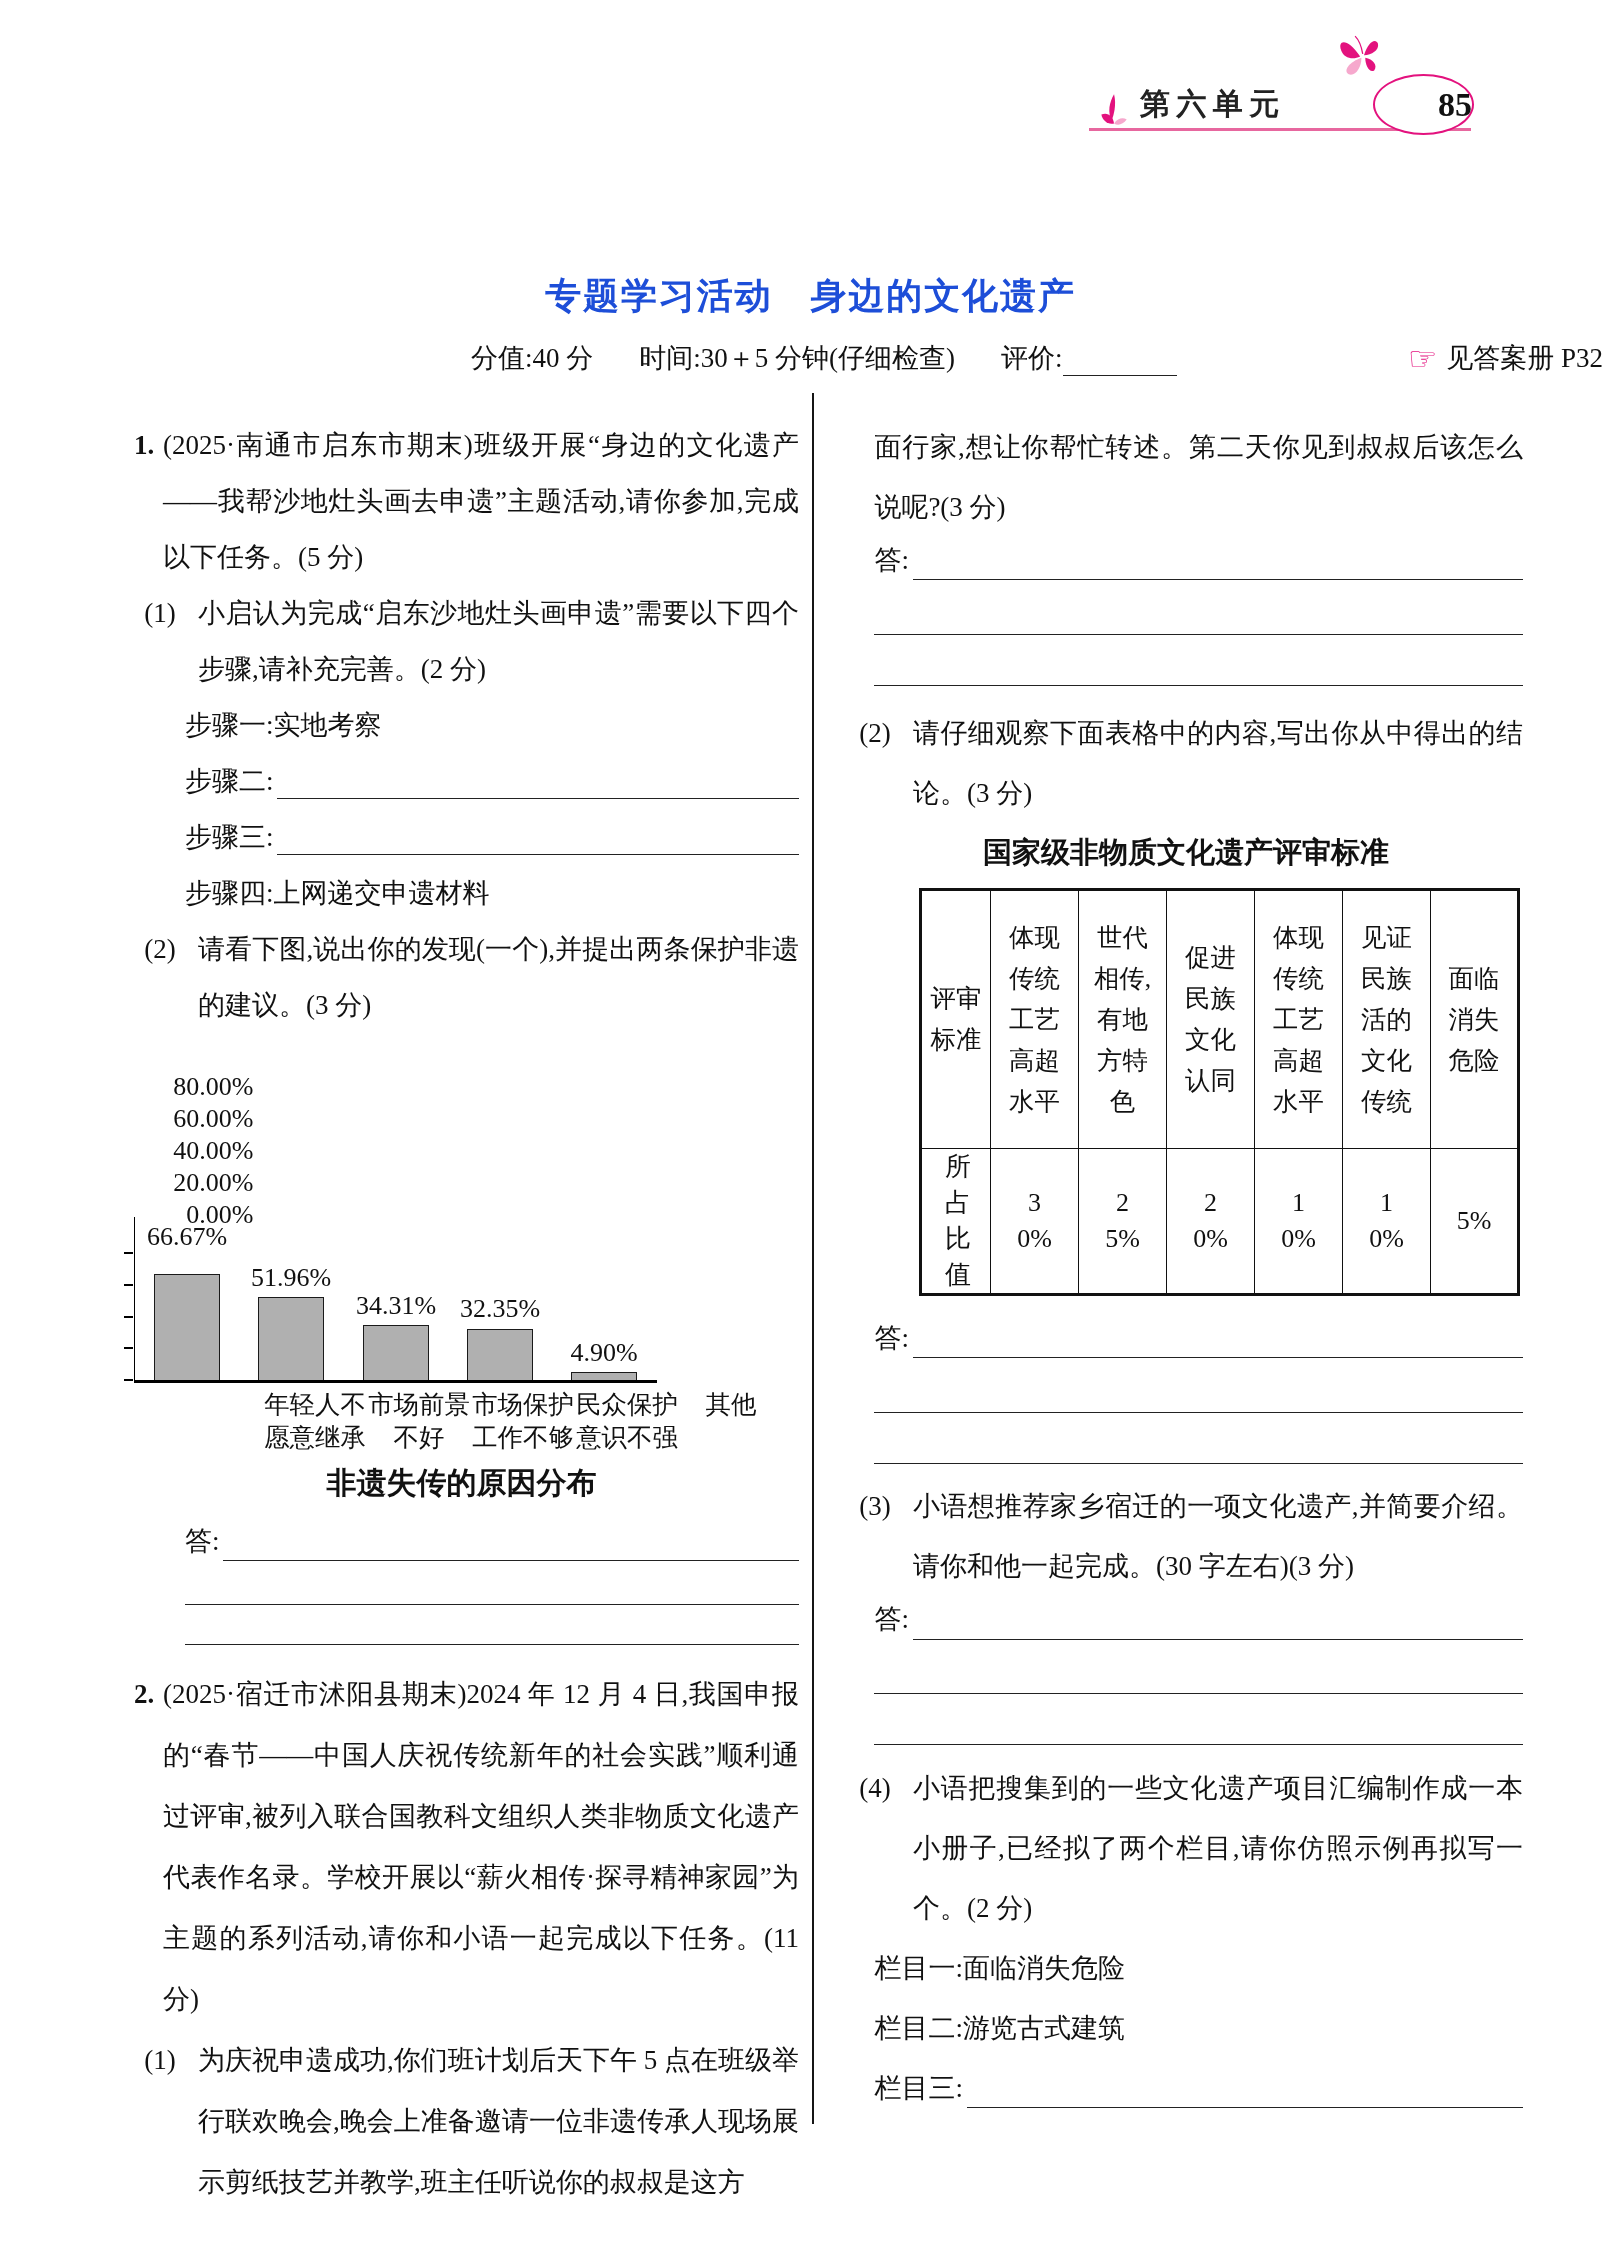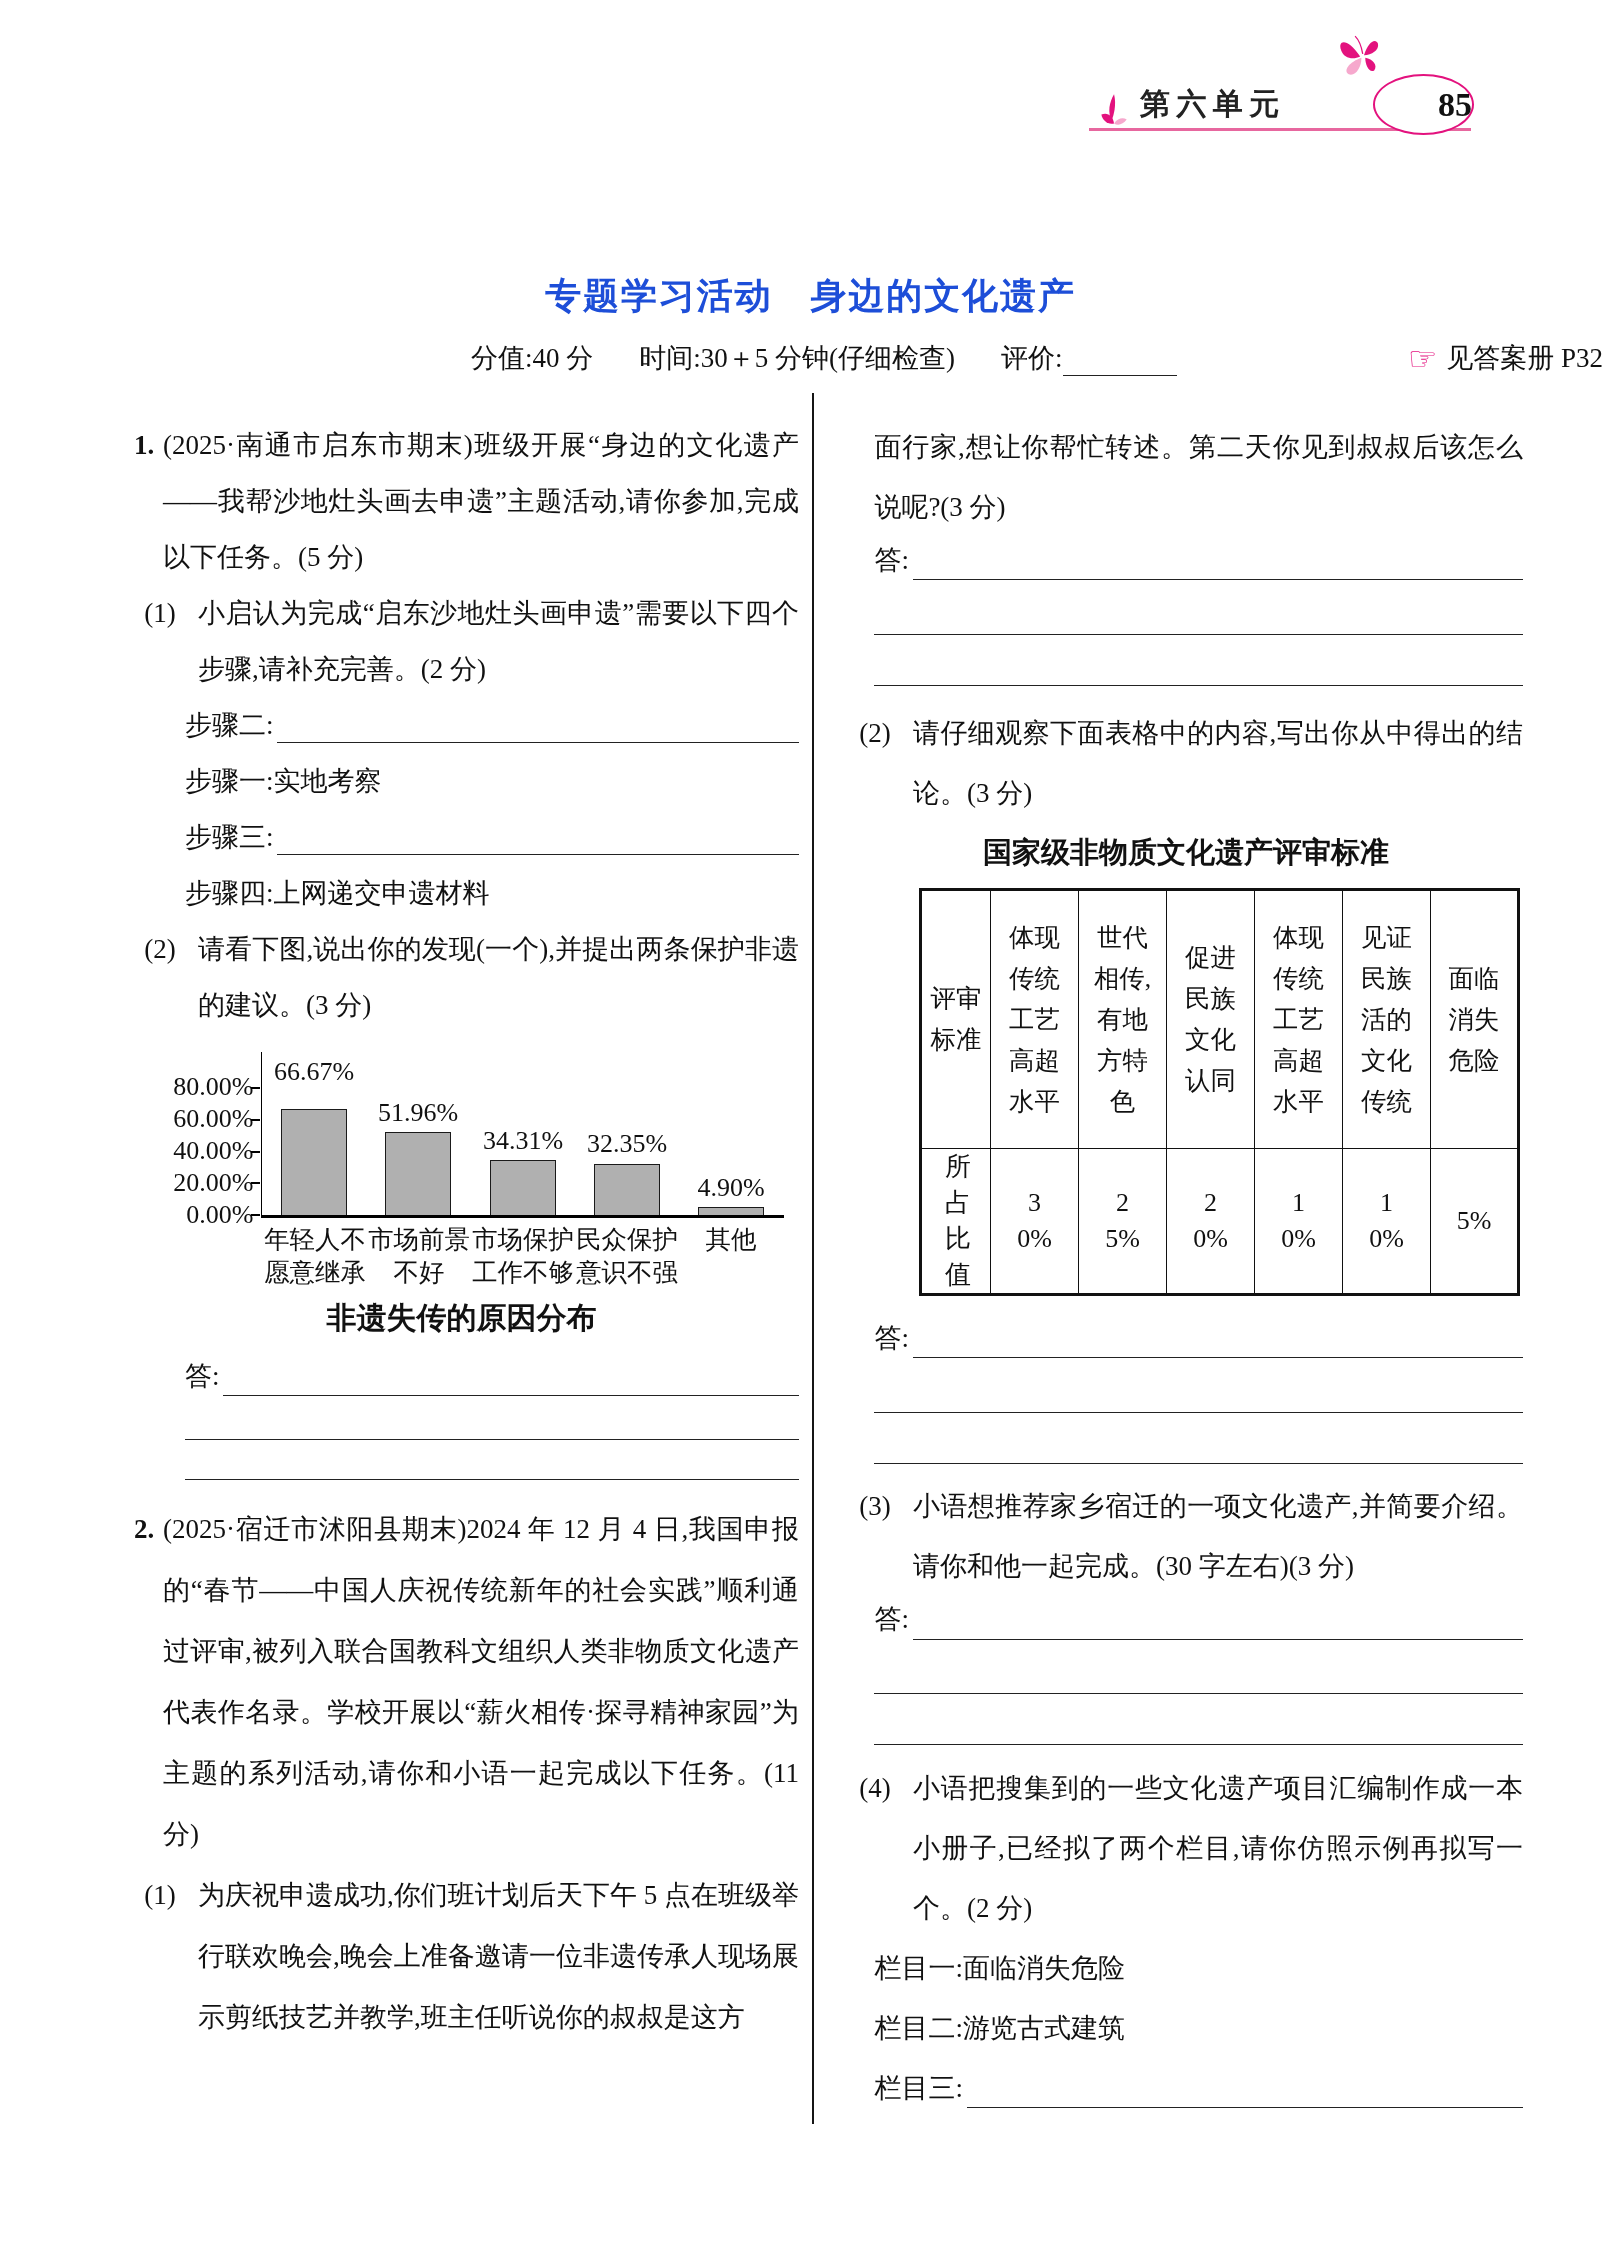--- a/index.html
+++ b/index.html
@@ -54,21 +54,21 @@
   .fill-blank{flex:1;border-bottom:1.9px solid #222;margin-bottom:10.2px;margin-left:3.8px;}
   
   .answer{margin-top:0;}
   .ans-first{display:flex;height:47px;line-height:47px;}
   .ans-blank{flex:1;border-bottom:1.9px solid #222;margin-left:3.8px;margin-bottom:3.8px;}
   .ans-line{border-bottom:1.9px solid #222;}
   .col-left .ans-line{height:39px;}
   .col-right .ans-line{height:50px;}
   
   .chart{margin-top:19px;margin-left:0;width:655px;}
-  .chart-main{display:flex;}
+  .chart-main{display:flex;flex-direction:column;}
   .chart-ylabels{position:relative;width:127px;height:165px;font-size:26px;}
   .ytick{position:absolute;right:7.6px;width:120px;text-align:right;line-height:30.5px;}
   .chart-plot{position:relative;width:522px;height:163px;border-left:1.9px solid #000;border-bottom:3.2px solid #000;}
   .ymark{position:absolute;left:-10.8px;width:9px;height:1.9px;background:#000;}
   .chart-bar{position:absolute;bottom:0;width:66px;background:#b0b0b0;border:1.9px solid #1a1a1a;border-bottom:none;box-sizing:border-box;}
   .chart-vlabel{position:absolute;width:104px;text-align:center;font-size:26px;line-height:28px;}
   .chart-xlabels{display:flex;margin-left:129px;width:522px;}
   .chart-xlabel{width:104px;text-align:center;font-size:25.4px;line-height:33px;word-break:break-all;padding-top:5.1px;}
   .chart-title{
     margin-top:10.2px;text-align:center;font-size:30px;font-weight:bold;
@@ -135,26 +135,26 @@
   <div class="col col-left">
     <div class="lh88">
       <div class="q">
         <span class="qnum">1.</span><span>(2025·南通市启东市期末)班级开展“身边的文化遗产——我帮沙地灶头画去申遗”主题活动,请你参加,完成以下任务。(5 分)</span>
       </div>
       <div class="sub">
         <span class="slabel">(1)</span><span>小启认为完成“启东沙地灶头画申遗”需要以下四个步骤,请补充完善。(2 分)</span>
       </div>
       <div class="indent">
         <div class="line">
+          <span>步骤一:</span>
+            <span>实地考察</span>
+        </div>
+        <div class="line">
           <span>步骤二:</span>
             <span class="fill-blank"></span>
-        </div>
-        <div class="line">
-          <span>步骤一:</span>
-            <span>实地考察</span>
         </div>
         <div class="line">
           <span>步骤三:</span>
             <span class="fill-blank"></span>
         </div>
         <div class="line">
           <span>步骤四:</span>
             <span>上网递交申遗材料</span>
         </div>
       </div>

